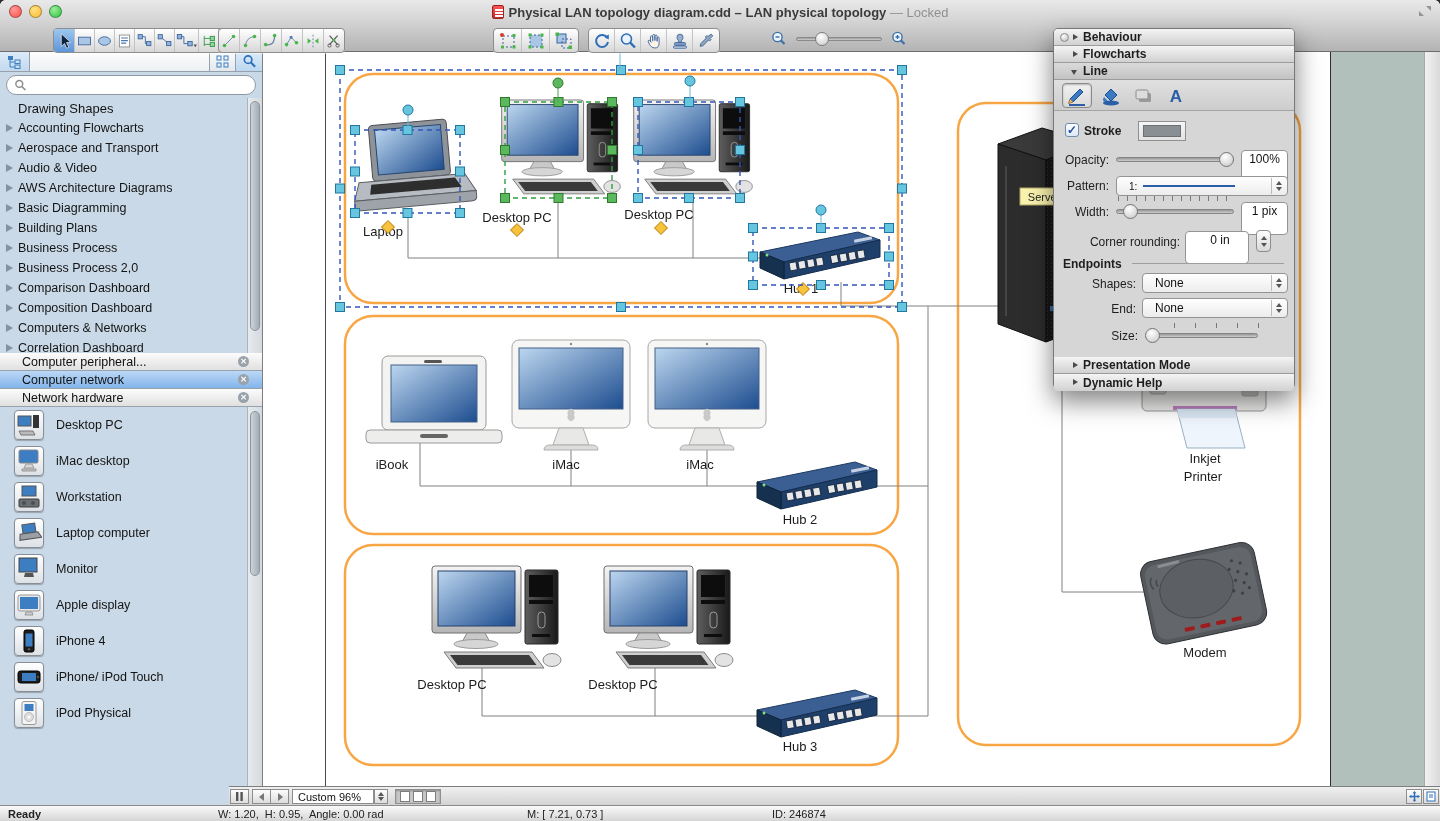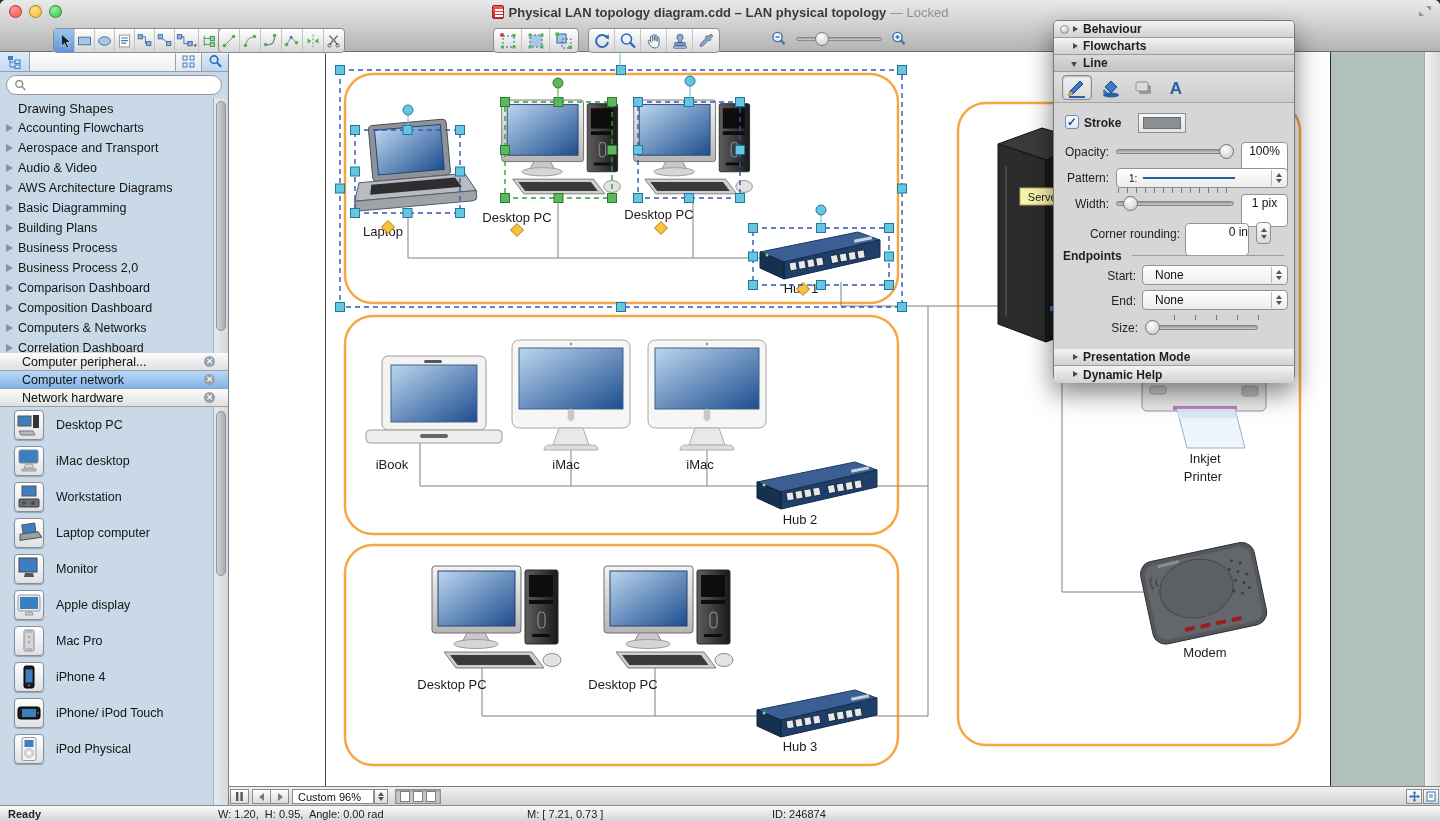--- a/index.html
+++ b/index.html
@@ -22,21 +22,21 @@
 
   .tgroup{position:absolute;top:28px;height:25px;background:linear-gradient(#ffffff,#d7d7d7);border:1px solid #8d8d8d;border-radius:4px;display:flex;align-items:stretch;box-shadow:0 1px 0 rgba(255,255,255,.5)}
   .tbtn{display:flex;align-items:center;justify-content:center;border-right:1px solid #c3c3c3;padding:0 1px}
   .tbtn:last-child{border-right:none}
   .tbtn.sel{background:linear-gradient(#9cc7ef,#5e95d8);border-radius:3px 0 0 3px}
   .zoomslider{position:absolute;top:30px;display:flex;align-items:center;gap:8px}
   .ztrack{width:86px;height:4px;border-radius:2px;background:linear-gradient(#9b9b9b,#cfcfcf);border:1px solid #8a8a8a;position:relative}
   .zknob{position:absolute;top:-6px;width:14px;height:14px;border-radius:50%;background:radial-gradient(circle at 40% 30%,#fff,#c8c8c8);border:1px solid #7d7d7d}
 
   
-  .sidebar{left:0;top:52px;width:229px;height:753px;background:#c9d9e7;border-right:1px solid #7f7f7f;z-index:30}
+  .sidebar{left:0;top:52px;width:263px;height:753px;background:#c9d9e7;border-right:1px solid #7f7f7f;z-index:30}
   .sb-tabs{height:20px;display:flex;background:linear-gradient(#fbfbfb,#e2e8ee);border-bottom:1px solid #96a1ab}
   .sb-tab{border-right:1px solid #96a1ab;display:flex;align-items:center;justify-content:center}
   .sb-searchwrap{height:26px;padding:3px 6px;background:#c9d9e7}
   .sb-search{height:20px;background:#fff;border:1px solid #8e99a3;border-radius:11px;display:flex;align-items:center;padding-left:7px;gap:5px}
   .sb-search input{border:none;outline:none;font-size:12px;width:160px;background:transparent}
   .sb-list{position:relative;height:255px;overflow:hidden}
   .sb-cat{height:20px;display:flex;align-items:center;font-size:12.5px;color:#141414;padding-left:6px}
   .sb-cat .tri-r{width:0;height:0;border-left:7px solid #8593a0;border-top:4.5px solid transparent;border-bottom:4.5px solid transparent;margin-right:5px}
   .sb-cat.noarrow{padding-left:18px}
   .vscrollbar{position:absolute;right:0;top:0;width:15px;background:linear-gradient(90deg,#e7ebee,#d3d9de);border-left:1px solid #aab3ba}
@@ -46,21 +46,21 @@
   .libtab .closer{position:absolute;right:13px;top:3px;width:11px;height:11px;border-radius:50%;background:#98a2ab;color:#fff;font-size:8px;line-height:11px;text-align:center;font-weight:bold}
   .shaperow{height:36px;display:flex;align-items:center;padding-left:14px}
   .thumb{width:30px;height:30px;border:1px solid #878e95;border-radius:4px;background:linear-gradient(#ffffff,#dde1e5);display:flex;align-items:center;justify-content:center;box-shadow:0 1px 1px rgba(0,0,0,.25)}
   .shaperow .lbl{margin-left:12px;font-size:12.5px;color:#141414}
 
   
   #canvas-svg{left:230px;top:52px;z-index:1}
   .vscroll-right{left:1424px;top:52px;width:16px;height:734px;background:linear-gradient(90deg,#f2f2f2,#dadada);border-left:1px solid #a8a8a8;z-index:5}
 
   
-  .inspector{left:1053px;top:20px;width:242px;height:361px;background:#d6d6d6;border:1px solid #787878;border-radius:5px;box-shadow:0 12px 26px rgba(0,0,0,.5);z-index:60}
+  .inspector{left:1053px;top:28px;width:242px;height:361px;background:#d6d6d6;border:1px solid #787878;border-radius:5px;box-shadow:0 12px 26px rgba(0,0,0,.5);z-index:60}
   .ihead{position:relative;height:17px;background:linear-gradient(#f4f4f4,#d1d1d1);border-bottom:1px solid #9c9c9c;font-size:12px;font-weight:bold;color:#1e1e1e;display:flex;align-items:center;padding-left:29px}
   .ihead.first{border-radius:4px 4px 0 0}
   .ihead.pressed{background:linear-gradient(#dadada,#c3c3c3)}
   .itri{position:absolute;left:19px;top:5px;width:0;height:0;border-left:5px solid #4a4a4a;border-top:3.5px solid transparent;border-bottom:3.5px solid transparent}
   .itri.down{left:17px;top:6.5px;border-left:3.5px solid transparent;border-right:3.5px solid transparent;border-top:5px solid #4a4a4a;border-bottom:none}
   .idot{position:absolute;left:6px;top:4px;width:9px;height:9px;border-radius:50%;background:radial-gradient(circle at 35% 30%,#fdfdfd,#b8b8b8);border:1px solid #8d8d8d}
   .iicons{height:31px;background:linear-gradient(#e0e0e0,#cdcdcd);border-bottom:1px solid #a5a5a5;position:relative}
   .iicon{position:absolute;top:3px;width:30px;height:25px;display:flex;align-items:center;justify-content:center;border-radius:4px}
   .iicon.sel{border:1px solid #8a8a8a;background:linear-gradient(#f2f2f2,#d9d9d9);box-shadow:inset 0 1px 2px rgba(0,0,0,.25)}
   .ibody{position:relative;height:246px;font-size:12px;color:#1e1e1e}
@@ -455,31 +455,20 @@
       </div>
       <div class="shaperow">
         <span class="thumb">
             <svg width="26" height="26" viewBox="0 0 26 26">
               <rect x="2" y="3" width="22" height="16" rx="2" fill="#e8e8e8" stroke="#999"></rect>
               <rect x="4" y="5" width="18" height="12" fill="#3d7ec2"></rect>
               <path d="M10 20 h6 l1 3 h-8 z" fill="#ccc" stroke="#999"></path>
             </svg>
           </span>
           <span class="lbl">Apple display</span>
-      </div>
-      <div class="shaperow">
-        <span class="thumb">
-            <svg width="26" height="26" viewBox="0 0 26 26">
-              <rect x="8" y="2" width="10" height="21" rx="1.5" fill="#d6d6d6" stroke="#888"></rect>
-              <path d="M10 4 h6 M10 21 h6" stroke="#999"></path>
-              <circle cx="13" cy="9" r="1.2" fill="#aaa"></circle>
-              <circle cx="13" cy="14" r="1.2" fill="#aaa"></circle>
-            </svg>
-          </span>
-          <span class="lbl">Mac Pro</span>
       </div>
       <div class="shaperow">
         <span class="thumb">
             <svg width="26" height="26" viewBox="0 0 26 26">
               <rect x="8" y="2" width="10" height="22" rx="2" fill="#1c1c1c" stroke="#000"></rect>
               <rect x="9.5" y="5.5" width="7" height="13" fill="#3d7ec2"></rect>
               <circle cx="13" cy="21.3" r="1.3" fill="#555"></circle>
             </svg>
           </span>
           <span class="lbl">iPhone 4</span>
@@ -854,30 +843,30 @@
       </div>
 
       <div class="iticks" style="left:64px;top:85px;width:116px"></div>
       <span class="ilabel" style="left:0;top:94px;width:55px">Width:</span>
       <div class="islider" style="left:62px;top:98px;width:118px">
           <div class="iknob" style="left:6px"></div>
         </div>
       <span class="ifield" style="left:187px;top:91px;width:47px">1 pix</span>
 
       <span class="ilabel" style="left:0;top:124px;width:126px">Corner rounding:</span>
-      <span class="ifield" style="left:131px;top:120px;width:64px;text-align:right;padding-left:6px">0 in</span>
+      <span class="ifield" style="left:131px;top:120px;width:64px;text-align:center;padding-left:6px">0 in</span>
       <span class="stpr" style="left:202px;top:119px">
           <i class="up"></i>
           <i class="dn"></i>
         </span>
 
       <span class="ilabel" style="left:9px;top:146px;text-align:left;font-weight:bold">Endpoints</span>
       <div class="ihr" style="left:78px;top:152px;width:152px"></div>
 
-      <span class="ilabel" style="left:28px;top:166px;width:54px">Start:</span>
+      <span class="ilabel" style="left:28px;top:166px;width:54px">Shapes:</span>
       <div class="iselect" style="left:88px;top:162px;width:146px">
         <span>None</span>
         <span class="istepper">
             <i class="up"></i>
             <i class="dn"></i>
           </span>
       </div>
 
       <span class="ilabel" style="left:28px;top:191px;width:54px">End:</span>
       <div class="iselect" style="left:88px;top:187px;width:146px">

